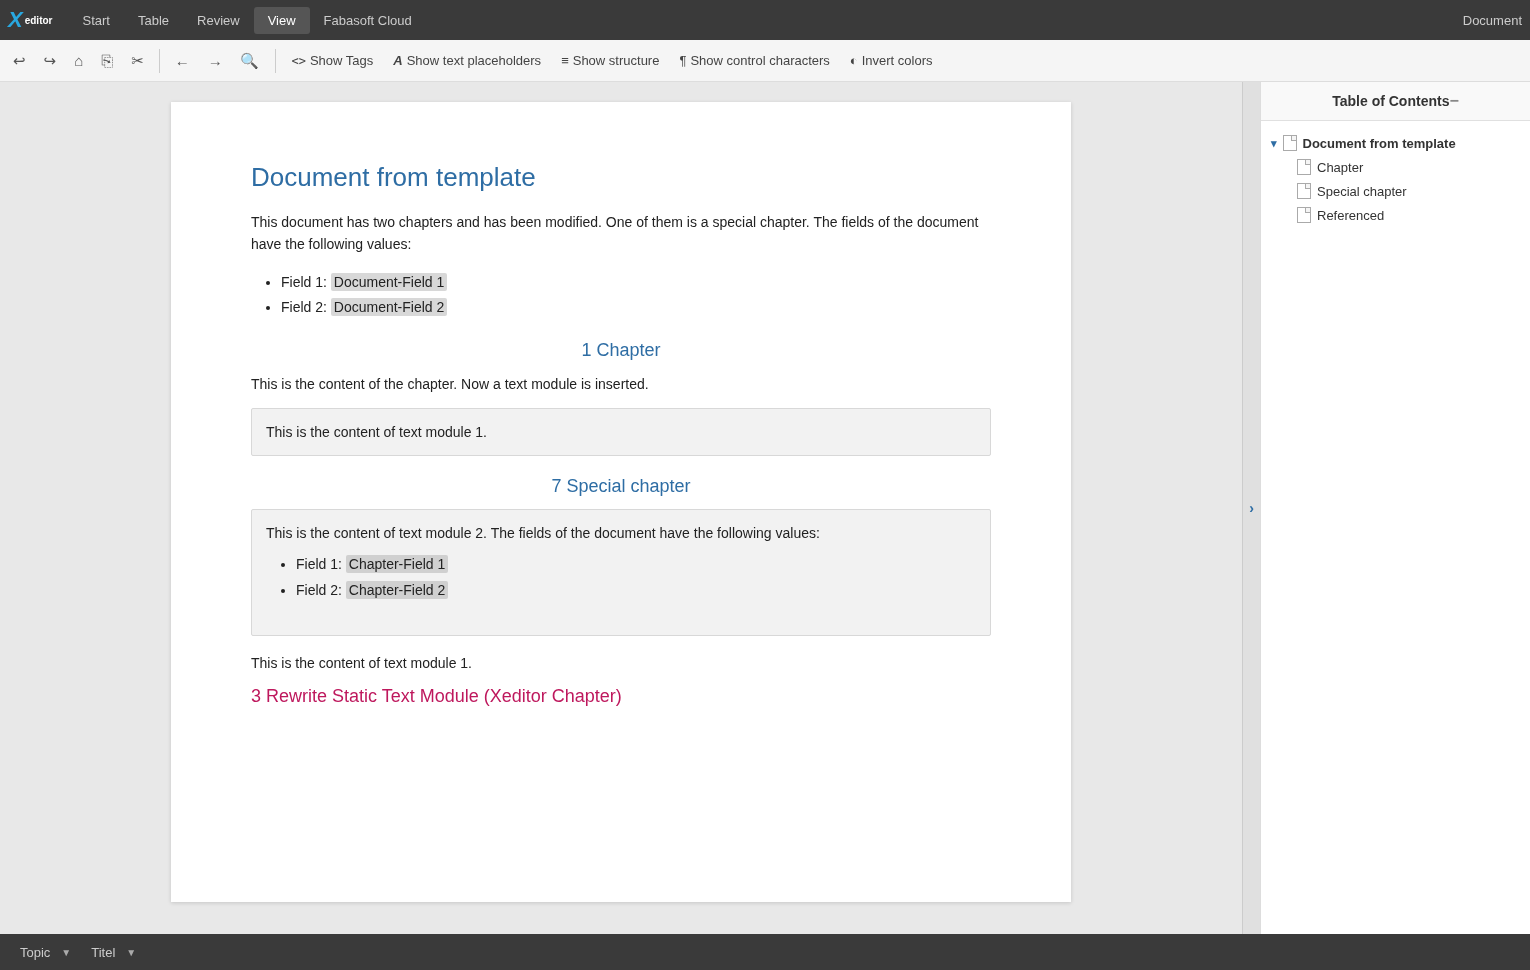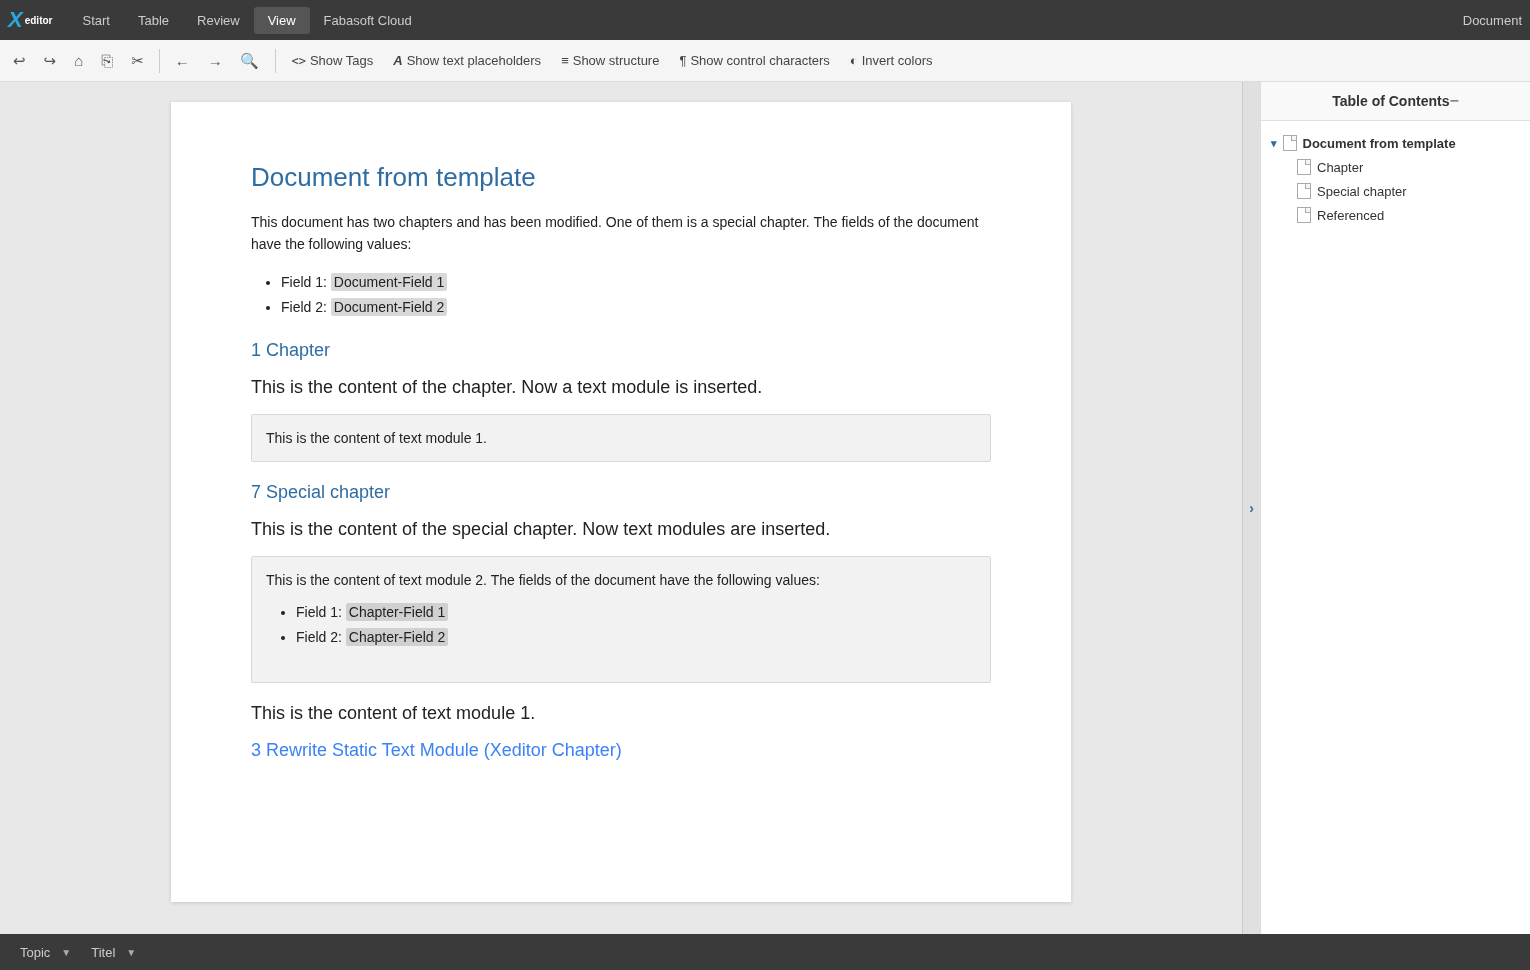--- a/index.html
+++ b/index.html
@@ -122,44 +122,45 @@
       background: #d8d8d8;
       padding: 1px 3px;
       border-radius: 2px;
     }
     .chapter-title {
       color: #2e6da4;
       font-size: 18px;
       font-weight: normal;
       margin-bottom: 12px;
       margin-top: 20px;
+      text-align: center;
     }
     .chapter-content {
-      font-size: 18px;
+      font-size: 14px;
       color: #222;
       line-height: 1.6;
       margin-bottom: 12px;
     }
     .text-module-box {
       background: #f2f2f2;
       border: 1px solid #d8d8d8;
       border-radius: 2px;
       padding: 12px 14px;
       font-size: 14px;
       color: #222;
       margin-bottom: 16px;
       line-height: 1.6;
     }
     .chapter-field-highlight {
       background: #d0d0d0;
       padding: 1px 3px;
       border-radius: 2px;
     }
     .chapter3-title {
-      color: #3b82f6;
+      color: #be185d;
       font-size: 18px;
       font-weight: normal;
       margin-top: 8px;
     }
 
     
     .sidebar-toggle {
       width: 18px;
       background: #e0e0e0;
       border-left: 1px solid #ccc;
@@ -360,21 +361,20 @@
         </li>
       </ul>
 
       <h2 class="chapter-title">1 Chapter</h2>
       <p class="chapter-content">This is the content of the chapter. Now a text module is inserted.</p>
       <div class="text-module-box">
         <span>This is the content of text module 1.</span>
       </div>
 
       <h2 class="chapter-title">7 Special chapter</h2>
-      <p class="chapter-content">This is the content of the special chapter. Now text modules are inserted.</p>
       <div class="text-module-box">
         <p style="margin-bottom:8px;">This is the content of text module 2. The fields of the document have the following values:</p>
         <ul class="doc-list">
           <li>
             <span>Field 1:</span>
             <span class="chapter-field-highlight">Chapter-Field 1</span>
           </li>
           <li>
             <span>Field 2:</span>
             <span class="chapter-field-highlight">Chapter-Field 2</span>

